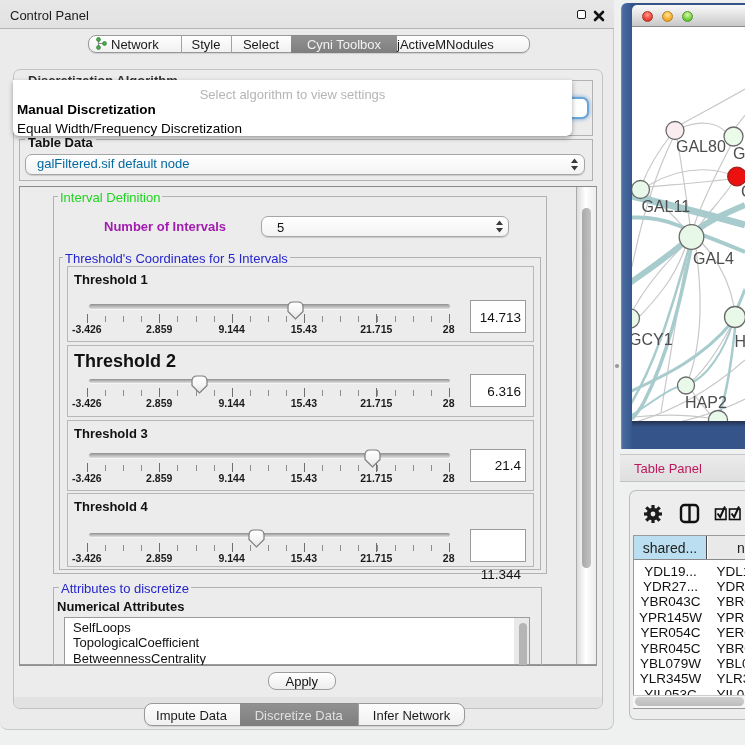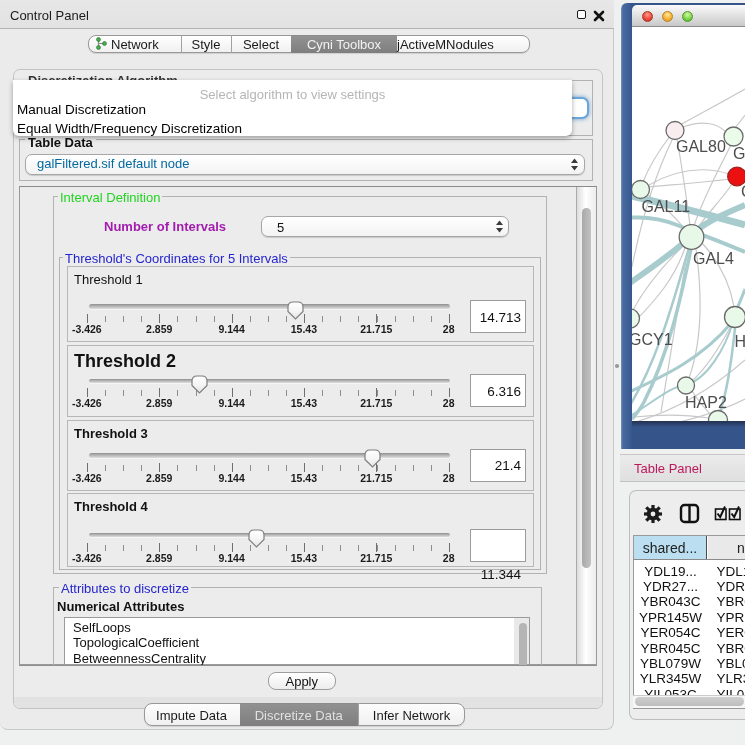--- a/index.html
+++ b/index.html
@@ -40,21 +40,21 @@
   <div class="abs" style="left:13px;top:69px;width:590px;height:640px;background:#ececec;border:1px solid #c3c3c3;border-radius:7px;"></div>
   <div class="abs" style="left:14px;top:697px;width:588px;height:11px;background:#e2e2e2;border-radius:0 0 6px 6px;"></div>
 
   <div class="abs" style="left:18.5px;top:80px;width:574px;height:56px;border:1px solid #b2b2b2;"></div>
   <div class="abs" style="left:25px;top:73px;font-size:13px;font-weight:600;color:#333;background:#ececec;padding:0 3px;">Discretization Algorithm</div>
 
   <div class="abs" style="left:545px;top:97px;width:44px;height:22px;background:#fff;border:2.5px solid #6ca6d9;border-radius:7px;box-shadow:0 0 4px rgba(90,150,210,0.9);"></div>
 
   <div class="abs" style="left:13px;top:80px;width:559px;height:56px;background:#ffffff;border-radius:0 0 6px 6px;box-shadow:0 2px 5px rgba(0,0,0,0.35);z-index:30;"></div>
   <div class="abs" style="left:13px;top:86.5px;width:559px;text-align:center;font-size:13px;color:#b5b5b5;z-index:31;">Select algorithm to view settings</div>
-  <div class="abs" style="left:17px;top:102px;font-size:13.5px;font-weight:normal;color:#000;z-index:31;">Manual Discretization</div>
+  <div class="abs" style="left:17px;top:102px;font-size:13.5px;font-weight:bold;color:#000;z-index:31;">Manual Discretization</div>
   <div class="abs" style="left:17px;top:120.5px;font-size:13.5px;color:#000;z-index:31;">Equal Width/Frequency Discretization</div>
 
   <div class="abs" style="left:18.5px;top:138.5px;width:574px;height:42.5px;border:1px solid #b2b2b2;"></div>
   <div class="abs" style="left:25px;top:135px;font-size:13px;font-weight:600;color:#111;background:#ececec;padding:0 3px;">Table Data</div>
   <div class="abs" style="left:24.5px;top:153.5px;width:560px;height:21px;background:linear-gradient(180deg,#ffffff,#f3f3f3);border:1px solid #a6a6a6;border-radius:7px;box-shadow:0 1px 1px rgba(0,0,0,0.15);"></div>
   <div class="abs" style="left:37px;top:156px;font-size:13px;color:#0369a1;">galFiltered.sif default node</div>
   <svg class="abs" style="left:570px;top:158px;" width="9" height="13" viewBox="0 0 9 13">
     <path d="M4.5 0.5 L8 5 H1 Z" fill="#3a3a3a"></path>
       <path d="M4.5 12.5 L8 8 H1 Z" fill="#3a3a3a"></path>
   </svg>
@@ -72,21 +72,21 @@
   <div class="abs" style="left:277px;top:219.5px;font-size:13px;color:#111;">5</div>
   <svg class="abs" style="left:495px;top:220px;" width="9" height="13" viewBox="0 0 9 13">
     <path d="M4.5 0.5 L8 5 H1 Z" fill="#3a3a3a"></path>
       <path d="M4.5 12.5 L8 8 H1 Z" fill="#3a3a3a"></path>
   </svg>
 
   <div class="abs" style="left:59px;top:257px;width:481.5px;height:313px;border:1px solid #b2b2b2;"></div>
   <div class="abs" style="left:63px;top:250.5px;font-size:13px;color:#2525cd;background:#ececec;padding:0 2px;">Threshold's Coordinates for 5 Intervals</div>
 
   <div class="abs" style="left:66.5px;top:266.0px;width:467px;height:75.5px;border:1px solid #b7b7b7;"></div>
-  <div class="abs" style="left:74px;top:272.0px;font-size:13px;font-weight:normal;color:#111;">Threshold 1</div>
+  <div class="abs" style="left:74px;top:272.0px;font-size:13px;font-weight:bold;color:#111;">Threshold 1</div>
   <div class="abs" style="left:89px;top:304.3px;width:361px;height:4.5px;border-radius:2.5px;background:linear-gradient(180deg,#8f8f8f,#bdbdbd 55%,#dedede);box-shadow:0 0.5px 0 #fff;"></div>
   <div class="abs" style="left:86.8px;top:316.0px;width:363px;height:6px;background:repeating-linear-gradient(90deg,#8d8d8d 0,#8d8d8d 1px,transparent 1px,transparent 18.095px);"></div>
   <div class="abs" style="left:86.8px;top:314.0px;width:1px;height:9px;background:#6f6f6f;"></div>
   <div class="abs" style="left:56.8px;top:323.0px;width:60px;text-align:center;font-size:10.5px;font-weight:bold;color:#1a1a1a;">-3.426</div>
   <div class="abs" style="left:159.2px;top:314.0px;width:1px;height:9px;background:#6f6f6f;"></div>
   <div class="abs" style="left:129.2px;top:323.0px;width:60px;text-align:center;font-size:10.5px;font-weight:bold;color:#1a1a1a;">2.859</div>
   <div class="abs" style="left:231.6px;top:314.0px;width:1px;height:9px;background:#6f6f6f;"></div>
   <div class="abs" style="left:201.6px;top:323.0px;width:60px;text-align:center;font-size:10.5px;font-weight:bold;color:#1a1a1a;">9.144</div>
   <div class="abs" style="left:303.9px;top:314.0px;width:1px;height:9px;background:#6f6f6f;"></div>
   <div class="abs" style="left:273.9px;top:323.0px;width:60px;text-align:center;font-size:10.5px;font-weight:bold;color:#1a1a1a;">15.43</div>

